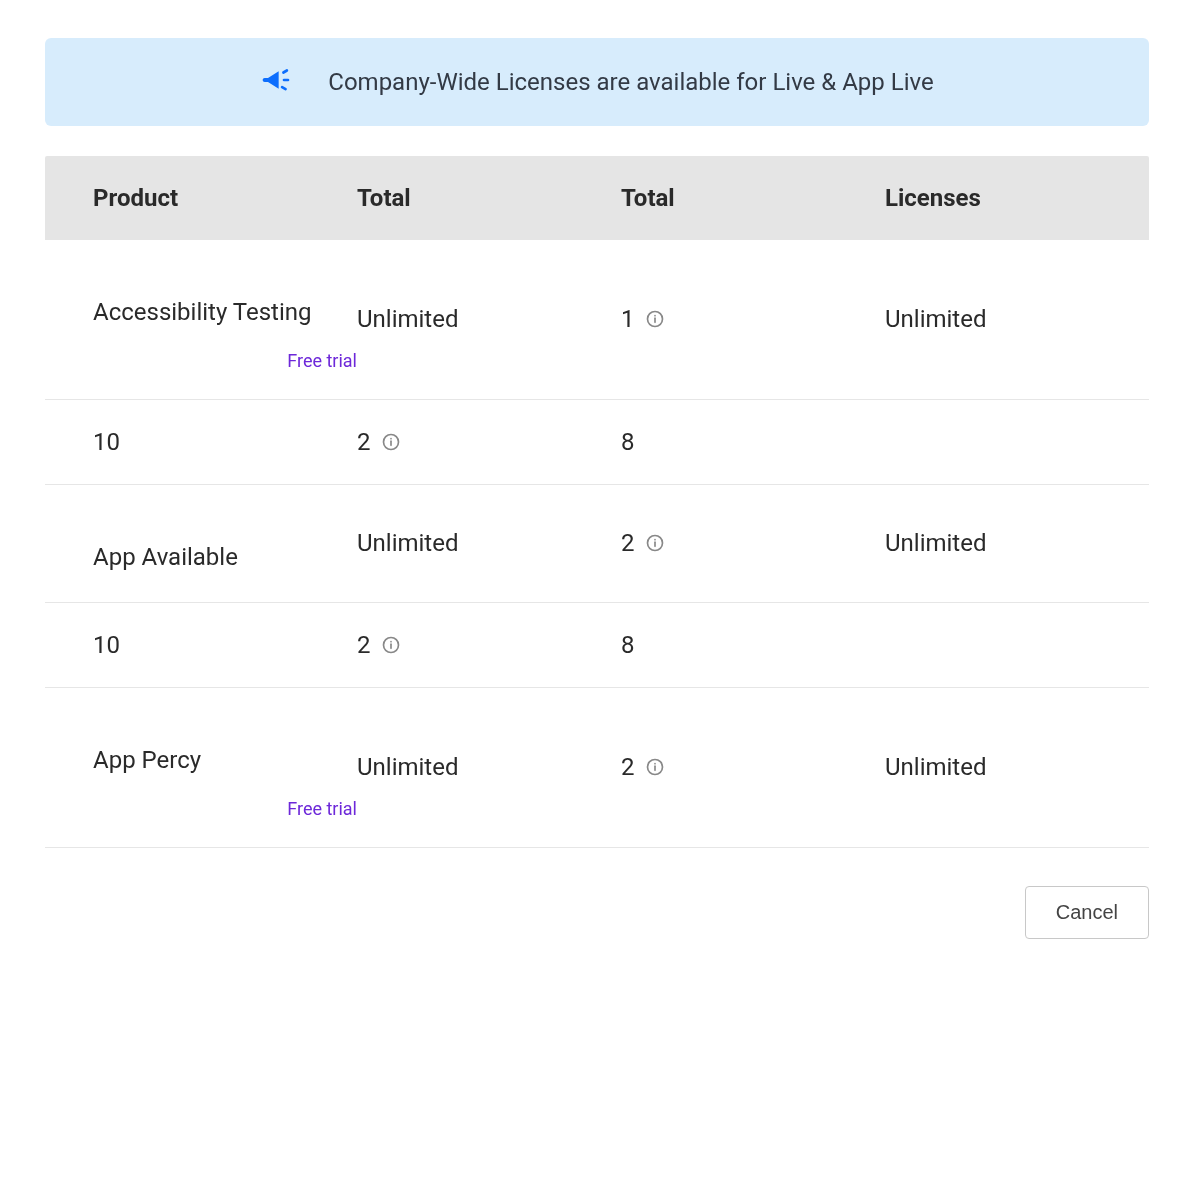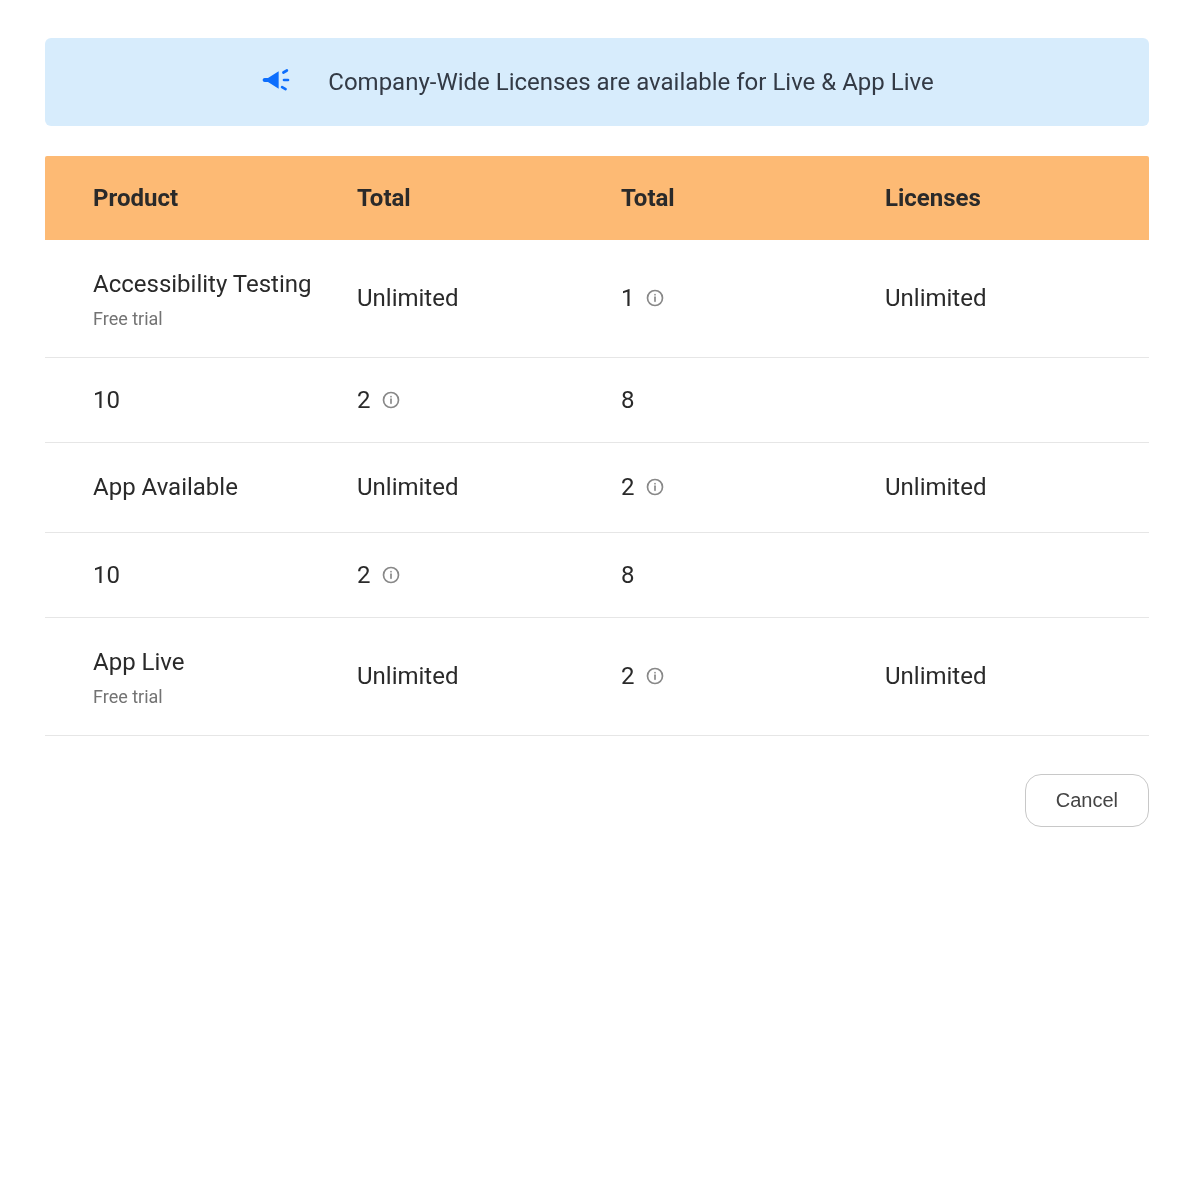--- a/index.html
+++ b/index.html
@@ -68,21 +68,21 @@
     }
     .banner-text {
       font-size: 24px;
       color: #333a45;
       font-weight: 400;
     }
     .table {
       width: 100%;
     }
     .table-header {
-      background: #fdba74;
+      background: #e5e5e5;
       display: grid;
       grid-template-columns: 25% 25% 25% 25%;
       padding: 28px 0 28px 48px;
       border-radius: 2px 2px 0 0;
     }
     .th {
       font-size: 24px;
       font-weight: 700;
       color: #2a2a2a;
     }
@@ -93,33 +93,35 @@
       border-bottom: 1px solid #e6e6e6;
       align-items: center;
     }
     .td {
       font-size: 24px;
       color: #2a2a2a;
     }
     .product-cell {
       display: flex;
       flex-direction: column;
-      gap: 6px;
+      gap: 20px;
+      margin-top: 28px;
     }
     .product-name {
       font-size: 24px;
       color: #2a2a2a;
       font-weight: 400;
       line-height: 1.4;
       padding-right: 40px;
     }
     .product-subtitle {
       font-size: 18px;
-      color: #737373;
+      color: #6d28d9;
       font-weight: 400;
+      text-align: right;
     }
     .used-cell {
       display: flex;
       align-items: center;
       gap: 10px;
     }
     .info-icon {
       display: inline-flex;
       align-items: center;
       color: #888;
@@ -129,21 +131,21 @@
       height: 20px;
     }
     .footer {
       display: flex;
       justify-content: flex-end;
       margin-top: 38px;
     }
     .cancel-btn {
       background: #fff;
       border: 1px solid #c8c8c8;
-      border-radius: 16px;
+      border-radius: 4px;
       padding: 14px 30px;
       font-size: 20px;
       color: #444;
       cursor: pointer;
     }
   </style>
 </head>
 <body>
 
 <div class="modal">
@@ -226,21 +228,21 @@
   <circle cx="12" cy="12" r="9"></circle>
   <line x1="12" y1="11" x2="12" y2="16" stroke-linecap="round"></line>
   <circle cx="12" cy="8" r="1" fill="currentColor" stroke="none"></circle>
 </svg>
             </span>
           </div>
           <div class="td">8</div>
         </div>
         <div class="table-row">
           <div class="td product-cell">
-            <div class="product-name">App Live</div>
+            <div class="product-name">App Percy</div>
             <div class="product-subtitle">Free trial</div>
           </div>
           <div class="td">Unlimited</div>
           <div class="td used-cell">
             <span>2</span>
             <span class="info-icon">
               <svg viewBox="0 0 24 24" fill="none" stroke="currentColor" stroke-width="2">
   <circle cx="12" cy="12" r="9"></circle>
   <line x1="12" y1="11" x2="12" y2="16" stroke-linecap="round"></line>
   <circle cx="12" cy="8" r="1" fill="currentColor" stroke="none"></circle>

